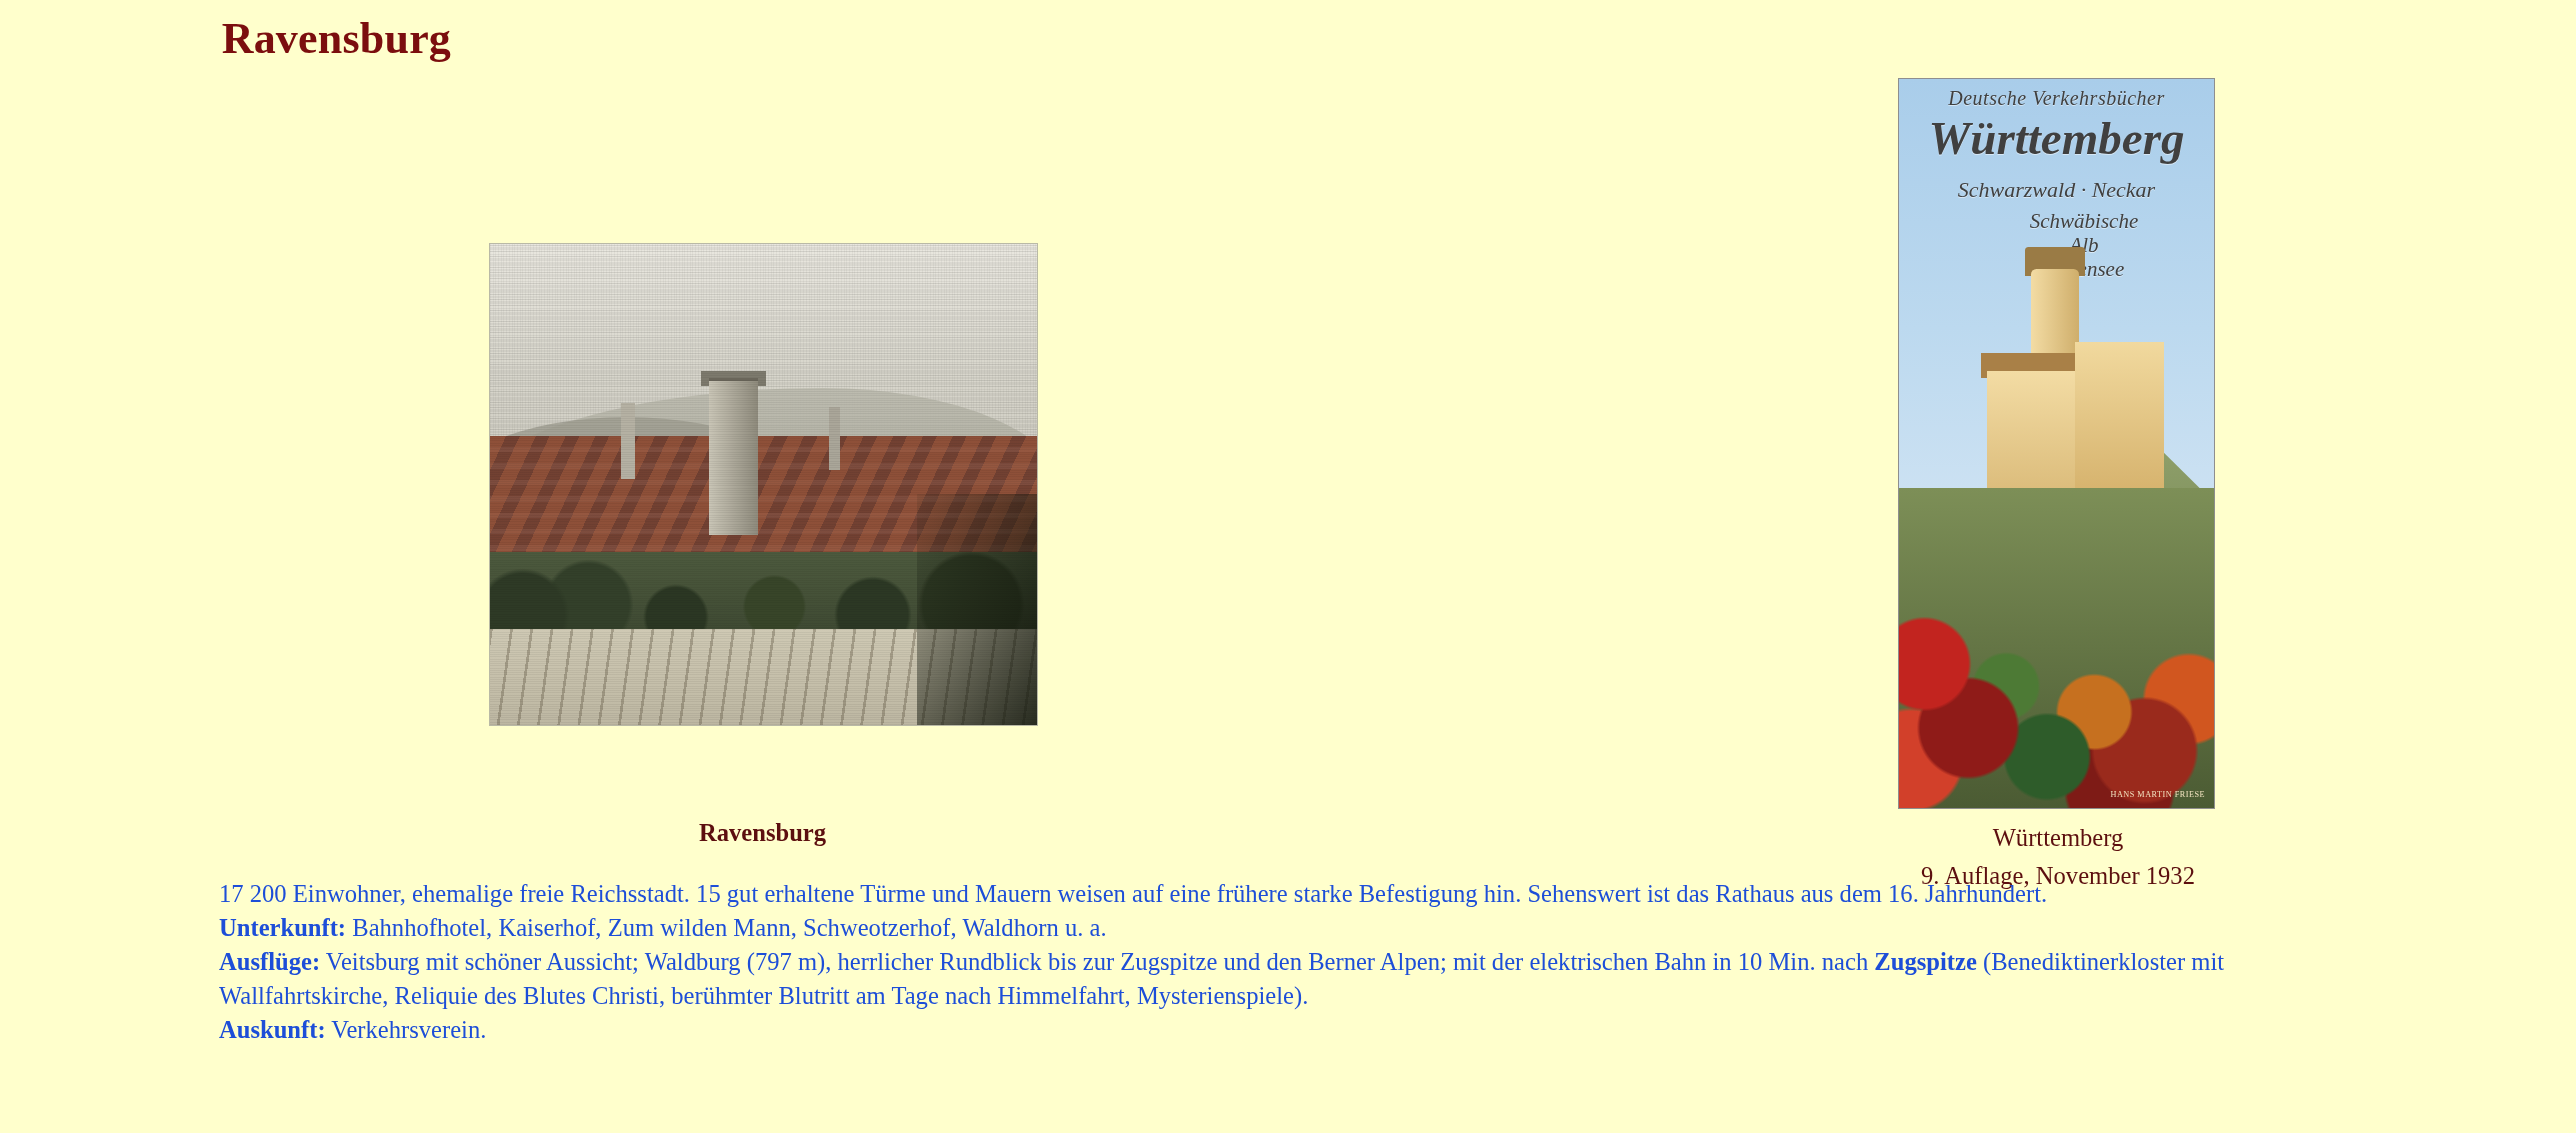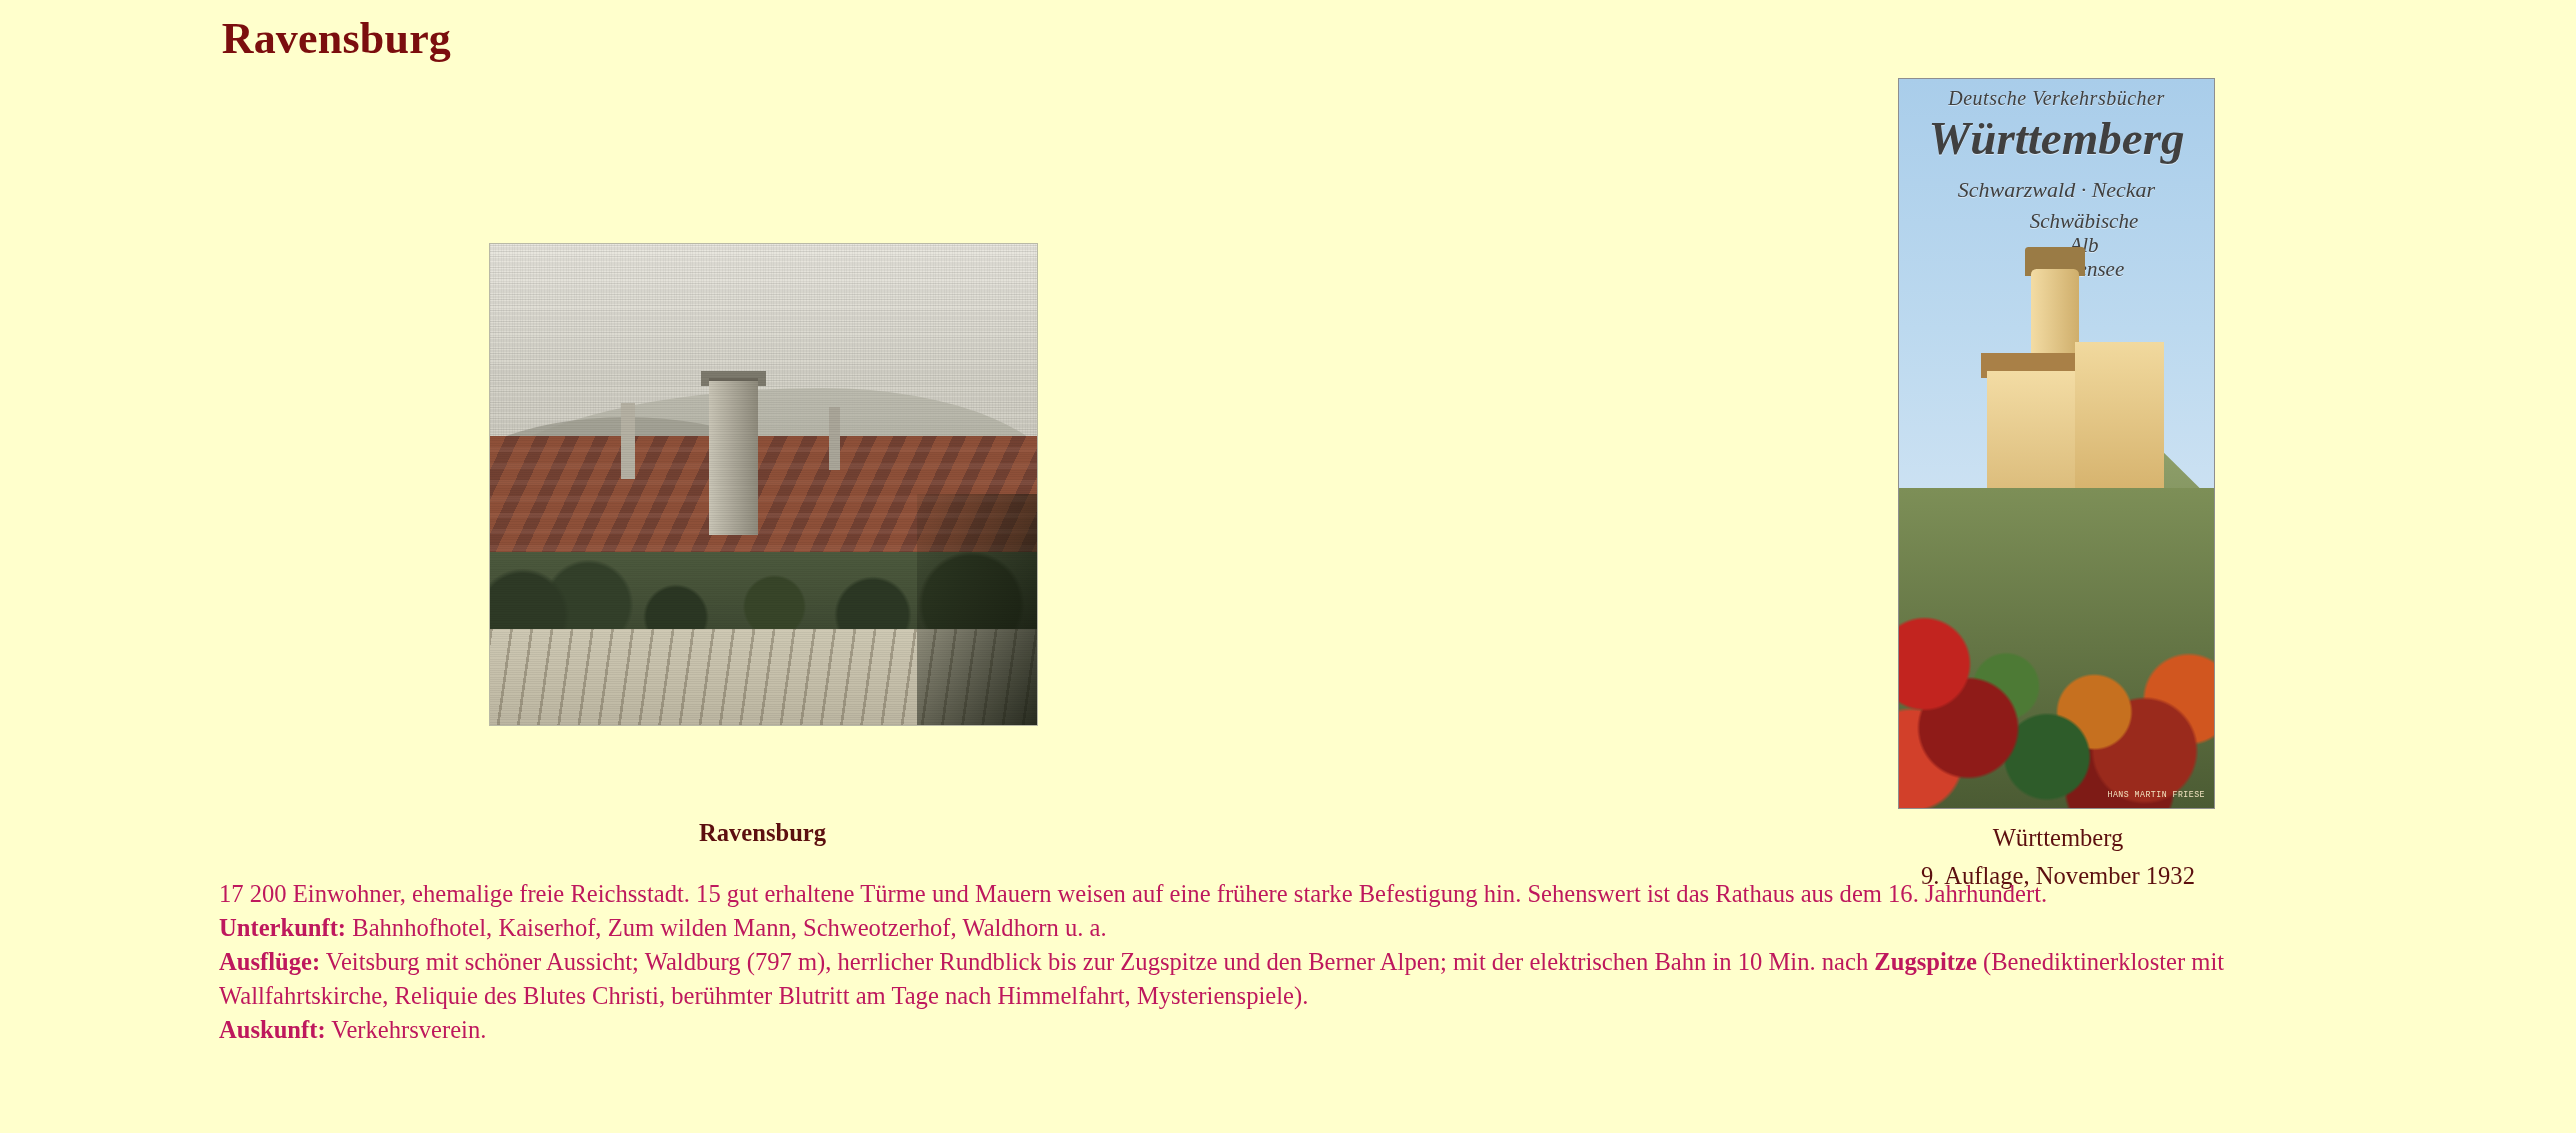--- a/index.html
+++ b/index.html
@@ -200,21 +200,21 @@
       radial-gradient(circle at 47% 84%, #2e5c2a 0 13%, transparent 14%),
       radial-gradient(circle at 62% 70%, #c6701f 0 12%, transparent 13%),
       radial-gradient(circle at 78% 82%, #9a2a1c 0 14%, transparent 15%),
       radial-gradient(circle at 92% 66%, #d1561f 0 12%, transparent 13%),
       radial-gradient(circle at 70% 94%, #7e1b16 0 14%, transparent 15%),
       linear-gradient(#7d8f57, #4b5b33);
   }
   .poster .signature {
     position:absolute; right:9px; bottom:9px;
     font-size: 8.2px; color:#f2e3c0; letter-spacing:0.5px;
-    font-family: Liberation Mono, monospace;
+    font-family: Liberation Serif, serif;
   }
 
   
   .cap-left {
     position: absolute;
     left: 270px;
     top: 755px;
     width: 547px;
     text-align: center;
     font-size: 24.6px;
@@ -233,21 +233,21 @@
   }
 
   
   .body-text {
     position: absolute;
     left: 219px;
     top: 877px;
     width: 2151px;
     font-size: 24.6px;
     line-height: 1.38;
-    color: #be185d;
+    color: #1d4ed8;
   }
   .body-text p { margin: 0; }
   .body-text b { font-weight: bold; }
 </style>
 </head>
 <body>
 
 <div class="page">
 
   <h1 class="title">Ravensburg</h1>

